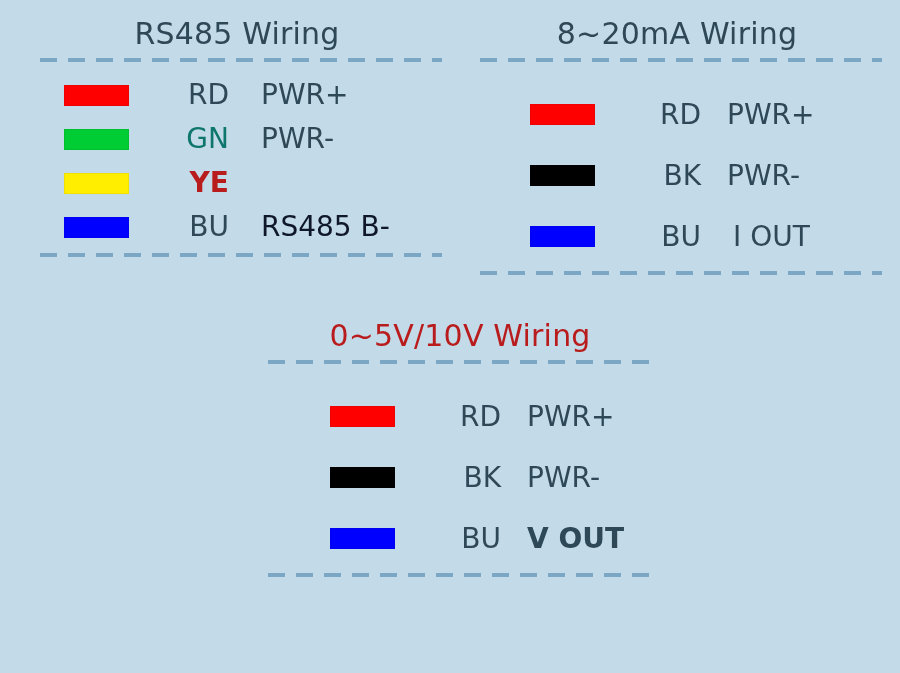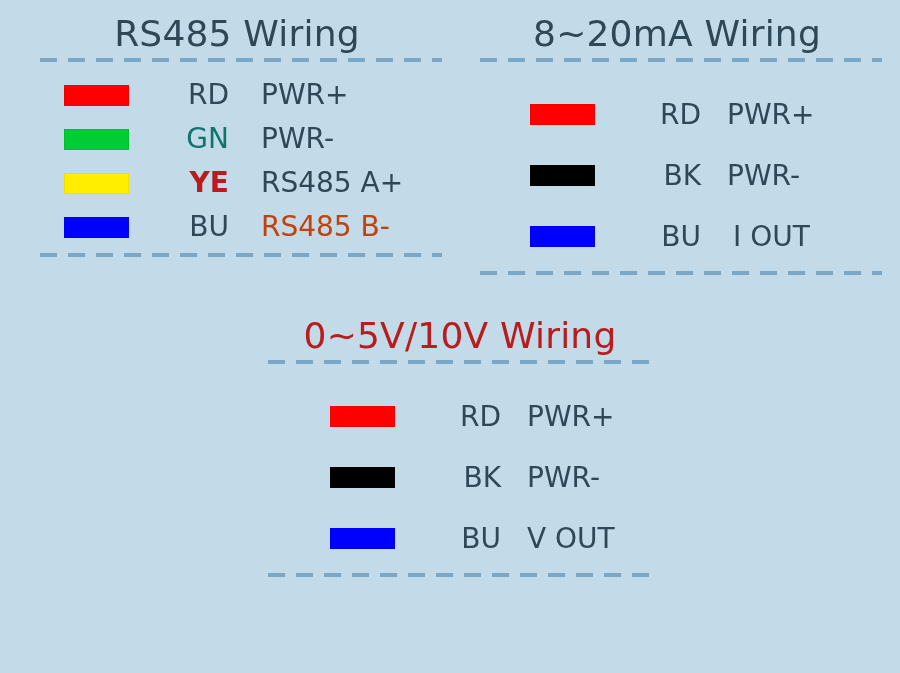--- a/index.html
+++ b/index.html
@@ -24,21 +24,21 @@
   .panel {
     position: absolute;
   }
   #panel-rs485 { left: 22px;  top: 14px;  width: 430px; }
   #panel-ma    { left: 462px; top: 14px;  width: 430px; }
   #panel-v     { left: 250px; top: 316px; width: 420px; }
 
   .panel-title {
     text-align: center;
     color: #2f4858;
-    font-size: 36px;
+    font-size: 30px;
     line-height: 40px;
     letter-spacing: 0.2px;
     white-space: nowrap;
   }
 
   .divider {
     height: 4px;
     background-image: linear-gradient(
       to right,
       #7ba7c4 0px, #7ba7c4 17px,
@@ -127,26 +127,25 @@
         <span class="func-label" style="color: rgb(47, 72, 88);">PWR+</span>
       </div>
       <div class="wire-row">
         <span class="swatch" style="background: rgb(0, 204, 51);"></span>
         <span class="code-label" style="color: #0f766e;">GN</span>
         <span class="func-label" style="color: rgb(47, 72, 88);">PWR-</span>
       </div>
       <div class="wire-row">
         <span class="swatch" style="background: rgb(255, 238, 0);"></span>
         <span class="code-label" style="color: #b91c1c; font-weight: bold;">YE</span>
-        <span class="func-label" style="color: rgb(47, 72, 88);">RS485 A+</span>
       </div>
       <div class="wire-row">
         <span class="swatch" style="background: rgb(0, 0, 255);"></span>
         <span class="code-label" style="color: rgb(47, 72, 88);">BU</span>
-        <span class="func-label" style="color: #c2410c;">RS485 B-</span>
+        <span class="func-label" style="color: #0f172a;">RS485 B-</span>
       </div>
     </div>
     <div class="divider" style="background-image: linear-gradient(to right, rgb(123, 167, 196) 0px, rgb(123, 167, 196) 17px, rgba(0, 0, 0, 0) 17px, rgba(0, 0, 0, 0) 28px);"></div>
   </div>
 
   <div class="panel" id="panel-ma">
     <div class="panel-title" style="color: rgb(47, 72, 88);">8~20mA Wiring</div>
     <div class="divider" style="background-image: linear-gradient(to right, rgb(123, 167, 196) 0px, rgb(123, 167, 196) 17px, rgba(0, 0, 0, 0) 17px, rgba(0, 0, 0, 0) 28px);"></div>
     <div class="rows">
       <div class="wire-row">
@@ -178,20 +177,20 @@
         <span class="func-label" style="color: rgb(47, 72, 88);">PWR+</span>
       </div>
       <div class="wire-row">
         <span class="swatch" style="background: rgb(0, 0, 0);"></span>
         <span class="code-label" style="color: rgb(47, 72, 88);">BK</span>
         <span class="func-label" style="color: rgb(47, 72, 88);">PWR-</span>
       </div>
       <div class="wire-row">
         <span class="swatch" style="background: rgb(0, 0, 255);"></span>
         <span class="code-label" style="color: rgb(47, 72, 88);">BU</span>
-        <span class="func-label" style="color: rgb(47, 72, 88);">V OUT</span>
+        <span class="func-label" style="color: rgb(47, 72, 88); font-weight: bold;">V OUT</span>
       </div>
     </div>
     <div class="divider" style="background-image: linear-gradient(to right, rgb(123, 167, 196) 0px, rgb(123, 167, 196) 17px, rgba(0, 0, 0, 0) 17px, rgba(0, 0, 0, 0) 28px);"></div>
   </div>
 
 
 </div>
 
 </body></html>

